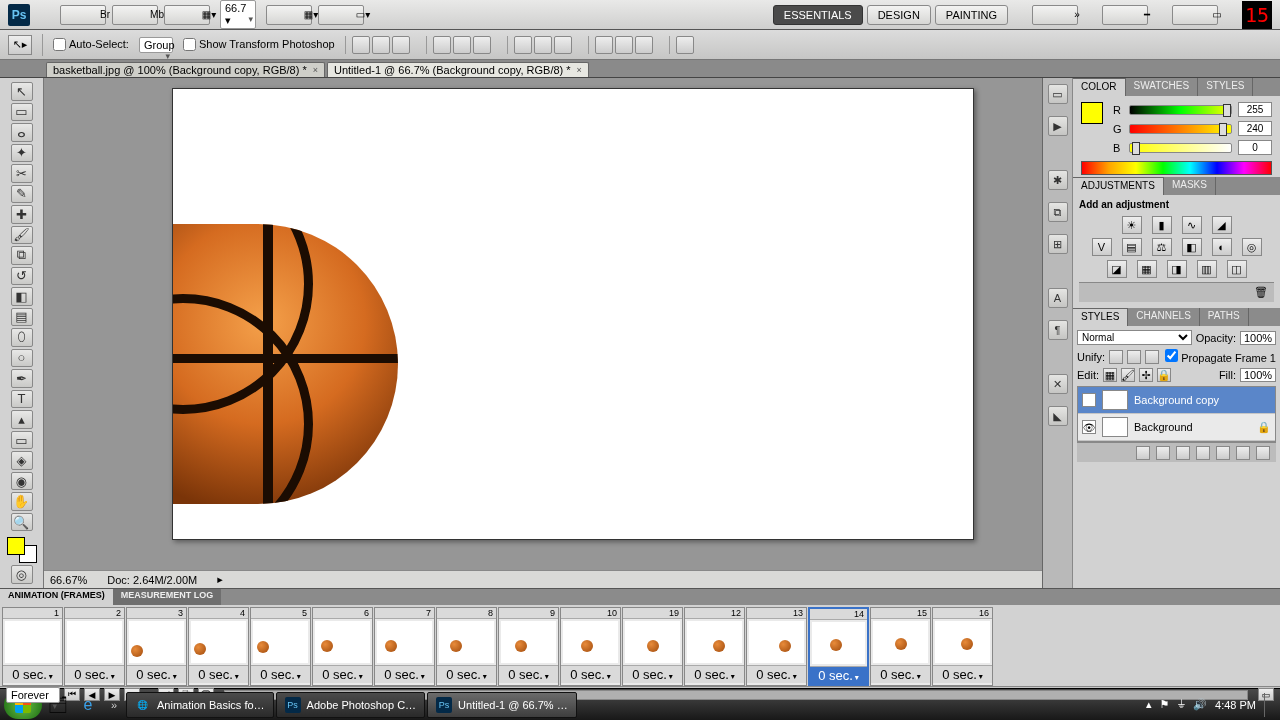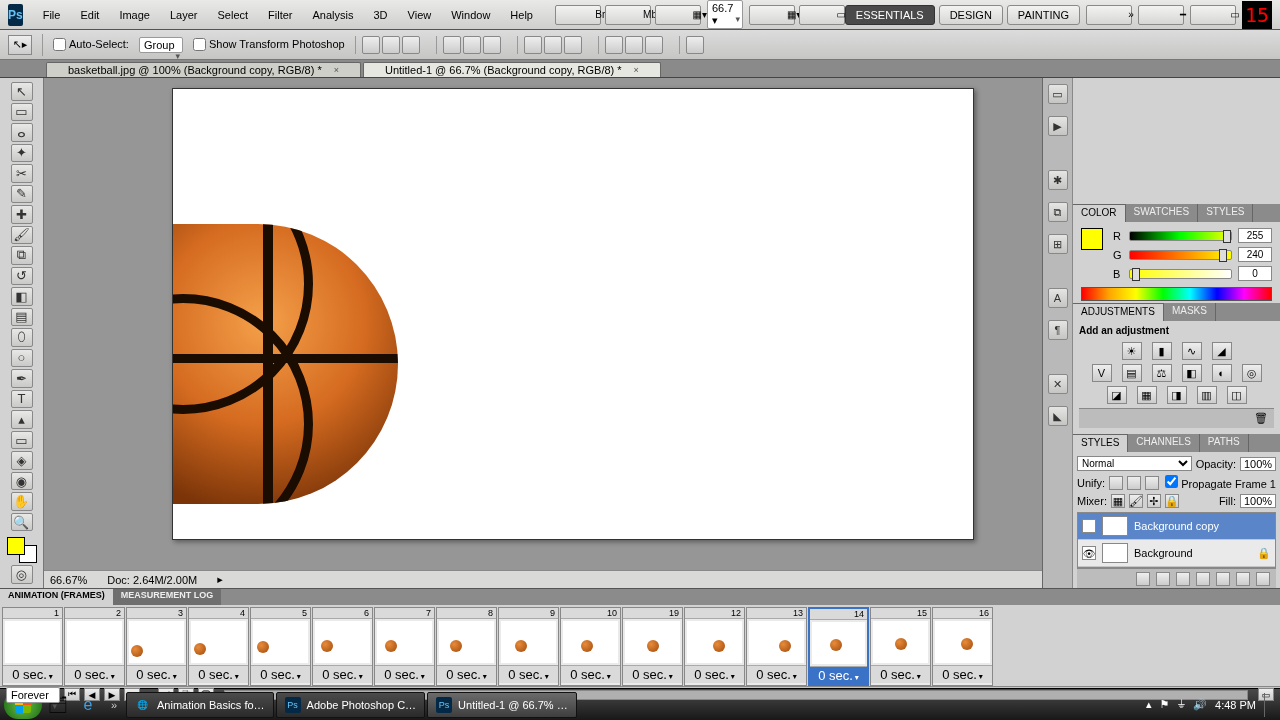--- a/index.html
+++ b/index.html
@@ -3,37 +3,37 @@
 <meta charset="utf-8">
 <style>
 * { margin: 0; padding: 0; box-sizing: border-box; font-family: "Lucida Grande", Tahoma, sans-serif; font-size: 11px; user-select: none; }
 body { width: 1280px; height: 720px; background: #494949; overflow: hidden; position: relative; }
 
 
 .menubar { height: 30px; background: linear-gradient(#e9e9e8,#cfcfce); border-bottom: 1px solid #555; display: flex; align-items: center; padding: 0 8px; }
 .ps-icon { width: 22px; height: 22px; background: #032947; color: #67c3f3; display: flex; align-items: center; justify-content: center; font-weight: bold; font-size: 12px; border-radius: 2px; margin-right: 10px; }
 .menubar .menu-item { padding: 0 10px; line-height: 30px; cursor: default; }
 .menubar .spacer { flex: 1; }
-.menubar .right-cluster { display: flex; align-items: center; gap: 6px; }
+.menubar .right-cluster { display: flex; align-items: center; gap: 24px; }
 .pill { padding: 3px 10px; background: linear-gradient(#f3f3f2,#d6d6d4); border: 1px solid #8a8a8a; border-radius: 3px; font-size: 11px; }
 .pill.active { background: #4a4a4a; color: #fff; border-color: #333; }
 .tiny-btn { width: 22px; height: 20px; background: linear-gradient(#f3f3f2,#d6d6d4); border: 1px solid #8a8a8a; border-radius: 2px; display: flex; align-items: center; justify-content: center; font-size: 10px; padding-left: 44px; }
 .red-num { width: 30px; height: 28px; background: #000; color: #f00; font-family: "DS-Digital", monospace; font-size: 20px; display: flex; align-items: center; justify-content: center; }
 
 
 .optbar { height: 30px; background: linear-gradient(#dcdcdc,#c6c6c5); border-bottom: 1px solid #777; display: flex; align-items: center; gap: 10px; padding: 0 8px; position: relative; }
 .optbar input[type=checkbox]{ margin-right: 3px; vertical-align: middle;}
 .mini-select { background: #fff; border: 1px solid #999; padding: 1px 14px 1px 4px; border-radius: 2px; position: relative; }
 .mini-select::after { content: "▾"; position: absolute; right: 2px; font-size: 9px; color: #555; }
 .icon-group { display: flex; gap: 2px; padding: 0 6px; border-left: 1px solid #999; }
 .opt-icon { width: 18px; height: 18px; background: linear-gradient(#eee,#ccc); border: 1px solid #888; border-radius: 2px; }
 
 
 .tabstrip { height: 18px; background: #8a8a8a; border-bottom: 1px solid #444; padding-left: 46px; display:flex; gap: 2px; align-items: flex-end;}
-.doctab { background: #cfcfc9; border: 1px solid #666; border-bottom: none; padding: 1px 21px; font-size: 10px; border-radius: 2px 2px 0 0; display:flex; align-items:center; gap:12px;}
+.doctab { background: #cfcfc9; border: 1px solid #666; border-bottom: none; padding: 1px 6px; font-size: 10px; border-radius: 2px 2px 0 0; display:flex; align-items:center; gap:6px;}
 .doctab.active { background: #e7e7e1; }
 .doctab .x { font-size: 9px; color: #555; }
 
 
 .workrow { display: flex; height: 510px; }
 .toolbox { width: 44px; background: #d2d2d2; border-right: 1px solid #777; display: flex; flex-direction: column; align-items: center; padding: 4px 0; gap: 2px; }
 .toolbox .tool { width: 22px; height: 21px; background: linear-gradient(#e8e8e7,#c9c9c7); border: 1px solid #888; border-radius: 2px; display:flex;align-items:center;justify-content:center; font-size:13px; color:#333;}
 .toolbox .swatches-pair { margin-top: 4px; position: relative; width: 30px; height: 30px; }
 .toolbox .fg { position:absolute; top:0;left:0;width:18px;height:18px;background:#ffff00;border:1px solid #000;}
 .toolbox .bg { position:absolute; bottom:0;right:0;width:18px;height:18px;background:#fff;border:1px solid #000;}
@@ -48,21 +48,21 @@
 .seam.s4 { width:300px; height:9px; left:-50px; top:130px; border-radius:4px;}
 
 
 .status { position:absolute; left:0; bottom:0; height:18px; width:100%; background:#d9d9d7; border-top:1px solid #888; display:flex; align-items:center; padding:0 6px; gap:20px; font-size:10px;}
 
 
 .rightcol { width:238px; background:#d2d2d2; border-left:1px solid #666; display:flex; }
 .dock { width:30px; background:#b9b9b9; border-right:1px solid #888; display:flex; flex-direction:column; align-items:center; padding:6px 0; gap:12px;}
 .dock .d { width:20px;height:20px; background:linear-gradient(#e5e5e3,#c5c5c3); border:1px solid #888; border-radius:2px; display:flex;align-items:center;justify-content:center;font-size:11px;color:#333;}
 
-.panels { flex:1; display:flex; flex-direction:column;justify-content:flex-end; }
+.panels { flex:1; display:flex; flex-direction:column; }
 .panel-tabs { height:18px; background:#8b8b8b; display:flex; }
 .ptab { padding:2px 8px; font-size:10px; background:#8b8b8b; color:#eee; border-right:1px solid #666; cursor:default;}
 .ptab.active { background:#d2d2d2; color:#000; border-top:1px solid #666;}
 
 .color-panel { background:#d2d2d2; padding:6px 8px 2px; }
 .color-panel .row { display:flex; align-items:center; gap:6px; margin-bottom:4px;}
 .color-panel .row label { width:10px; }
 .slider { flex:1; height:10px; border:1px solid #888; border-radius:2px; position:relative;}
 .slider.r { background:linear-gradient(to right,#000,#0f0,#ff0);}
 .slider.g { background:linear-gradient(to right,#f00,#ff0);}
@@ -121,33 +121,20 @@
 .task .ti { width:16px;height:16px;}
 .tray { margin-left:auto; display:flex; align-items:center; gap:8px; color:#fff; font-size:10px; padding:0 4px;}
 .pin { width:28px; height:26px; display:flex;align-items:center;justify-content:center;}
 .pin span{font-size:16px;}
 </style>
 </head>
 <body>
 
 <div class="menubar">
   <div class="ps-icon">Ps</div>
-  <div id="menus" style="display:flex">
-      <div class="menu-item">File</div>
-      <div class="menu-item">Edit</div>
-      <div class="menu-item">Image</div>
-      <div class="menu-item">Layer</div>
-      <div class="menu-item">Select</div>
-      <div class="menu-item">Filter</div>
-      <div class="menu-item">Analysis</div>
-      <div class="menu-item">3D</div>
-      <div class="menu-item">View</div>
-      <div class="menu-item">Window</div>
-      <div class="menu-item">Help</div>
-    </div>
   <div style="width:20px"></div>
   <div class="tiny-btn">Br</div>
   <div style="width:6px"></div>
   <div class="tiny-btn">Mb</div>
   <div style="width:6px"></div>
   <div class="tiny-btn">▦▾</div>
   <div style="width:10px"></div>
   <div class="mini-select" style="width:36px"><span>66.7 ▾</span></div>
   <div style="width:10px"></div>
   <div class="tiny-btn">▦▾</div>
@@ -164,21 +151,21 @@
     <div class="tiny-btn">━</div>
     <div class="tiny-btn">▭</div>
     <div class="red-num">15</div>
   </div>
 </div>
 
 <div class="optbar">
   <div class="tool" style="width:24px;height:20px;background:linear-gradient(#eee,#ccc);border:1px solid #888;display:flex;align-items:center;justify-content:center">↖▸</div>
   <div style="border-left:1px solid #999;height:22px"></div>
   <label><input type="checkbox" style=""><span>Auto-Select:</span></label>
-  <div class="mini-select" style="width:44px"><span>Group</span></div>
+  <div class="mini-select" style="width:34px"><span>Group</span></div>
   <label><input type="checkbox" style=""><span>Show Transform Photoshop</span></label>
   <div class="icon-group">
     <div class="opt-icon"></div>
     <div class="opt-icon"></div>
     <div class="opt-icon"></div>
   </div>
   <div class="icon-group">
     <div class="opt-icon"></div>
     <div class="opt-icon"></div>
     <div class="opt-icon"></div>
@@ -354,21 +341,21 @@
           <div class="txt-in">100%</div>
         </div>
         <div class="layers-row">
           <span>Unify:</span>
           <div class="adj-ico" style="width:14px;height:14px"></div>
           <div class="adj-ico" style="width:14px;height:14px"></div>
           <div class="adj-ico" style="width:14px;height:14px"></div>
           <label style="margin-left:auto"><input type="checkbox" checked="" style=""> <span>Propagate Frame 1</span></label>
         </div>
         <div class="layers-row">
-          <span>Mixer:</span>
+          <span>Edit:</span>
           <div class="adj-ico" style="width:14px;height:14px">▦</div>
           <div class="adj-ico" style="width:14px;height:14px">🖌</div>
           <div class="adj-ico" style="width:14px;height:14px">✢</div>
           <div class="adj-ico" style="width:14px;height:14px">🔒</div>
           <span style="margin-left:auto">Fill:</span>
           <div class="txt-in">100%</div>
         </div>
         <div class="layerlist" id="layerlist">
             <div class="layer sel">
               <div class="eye">👁</div>

